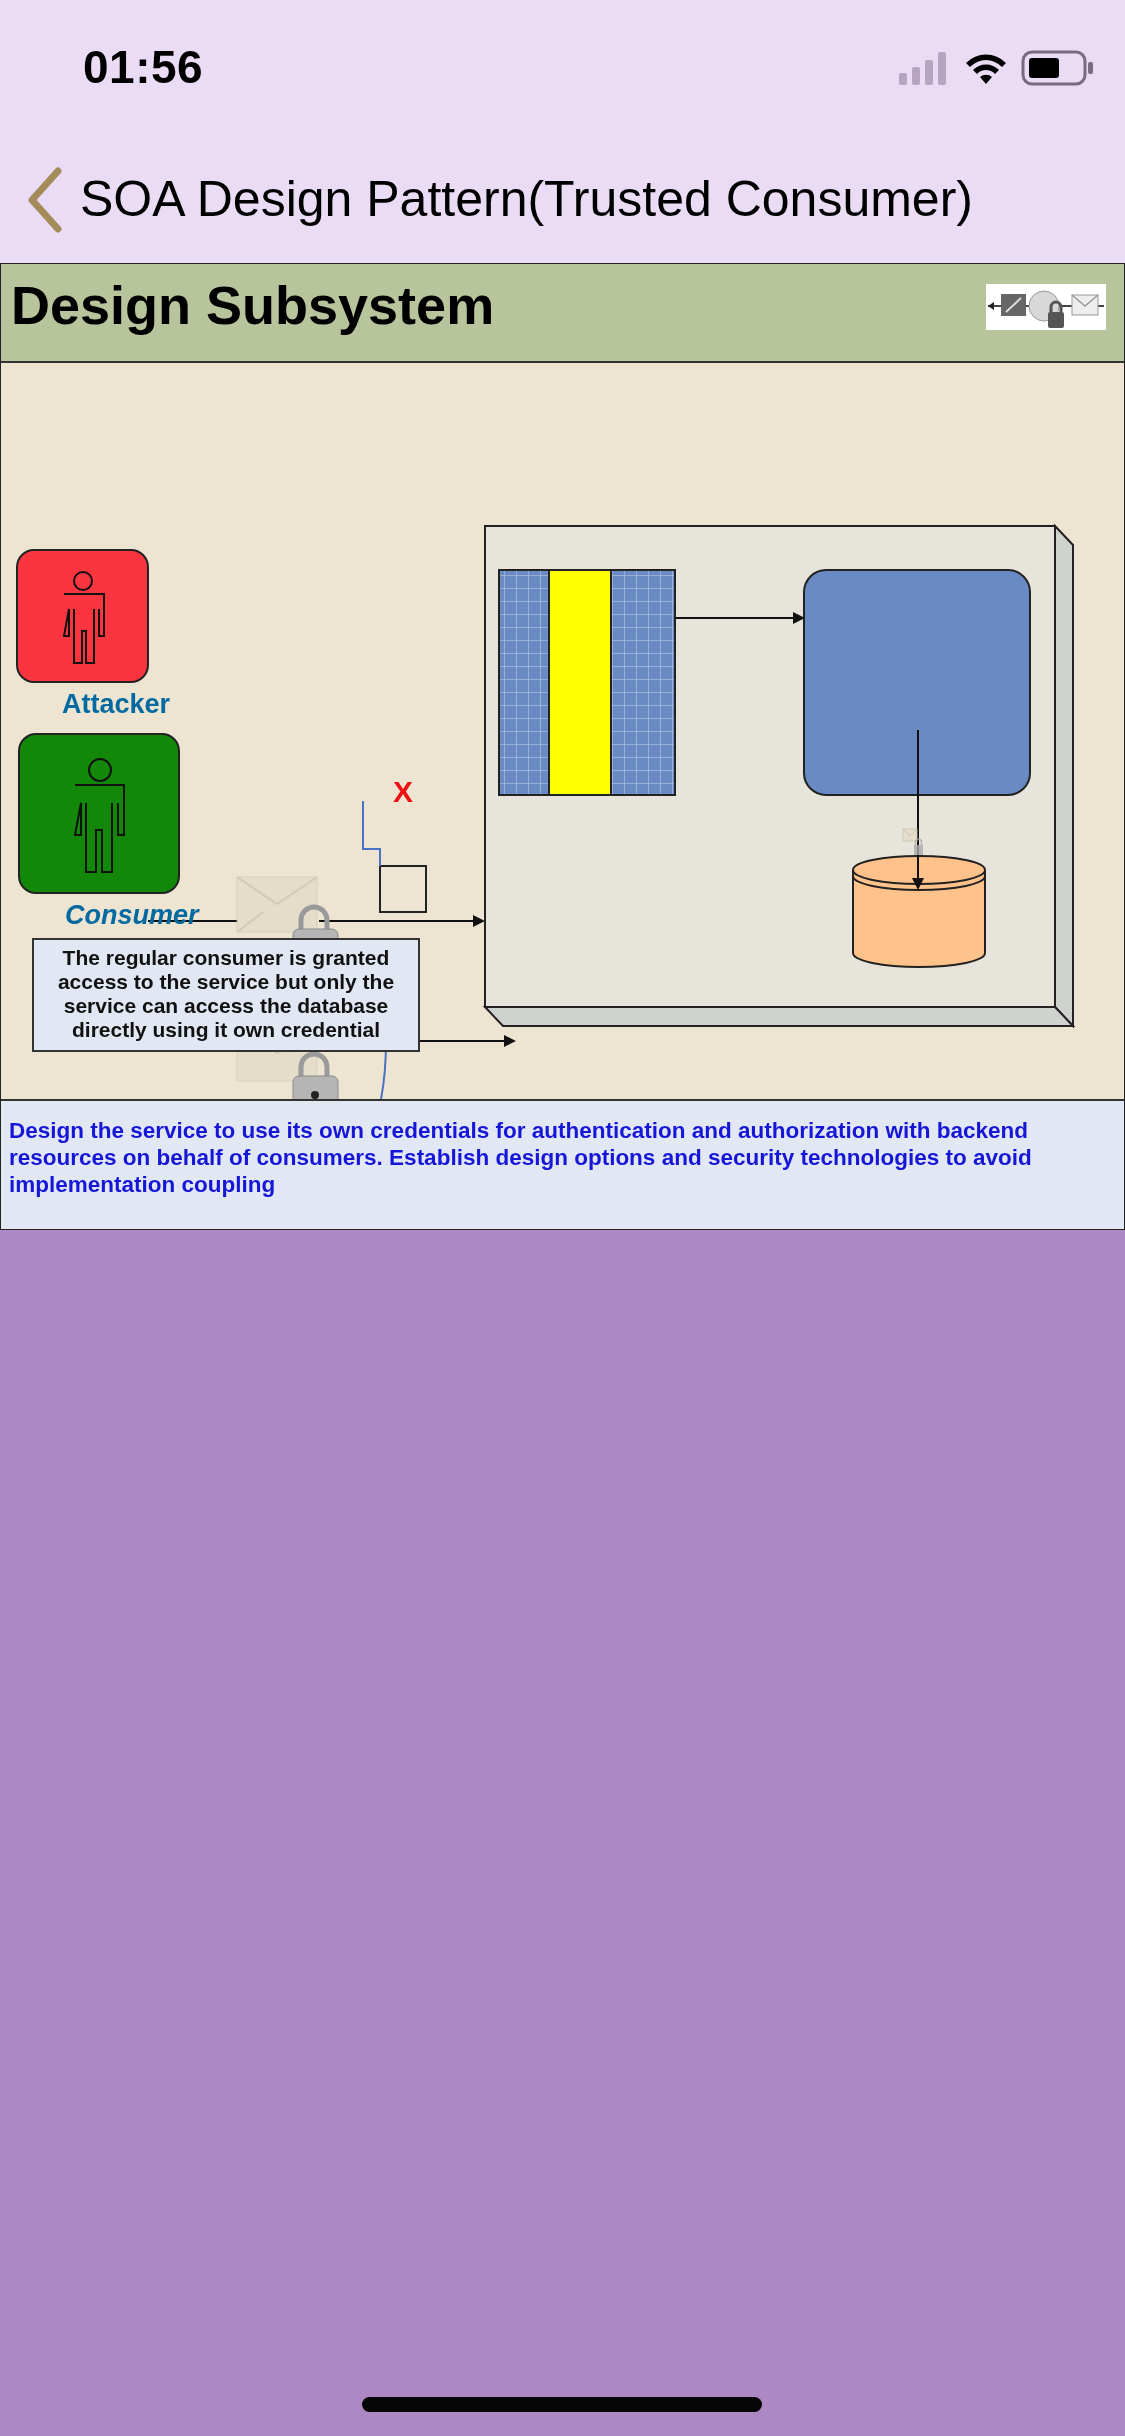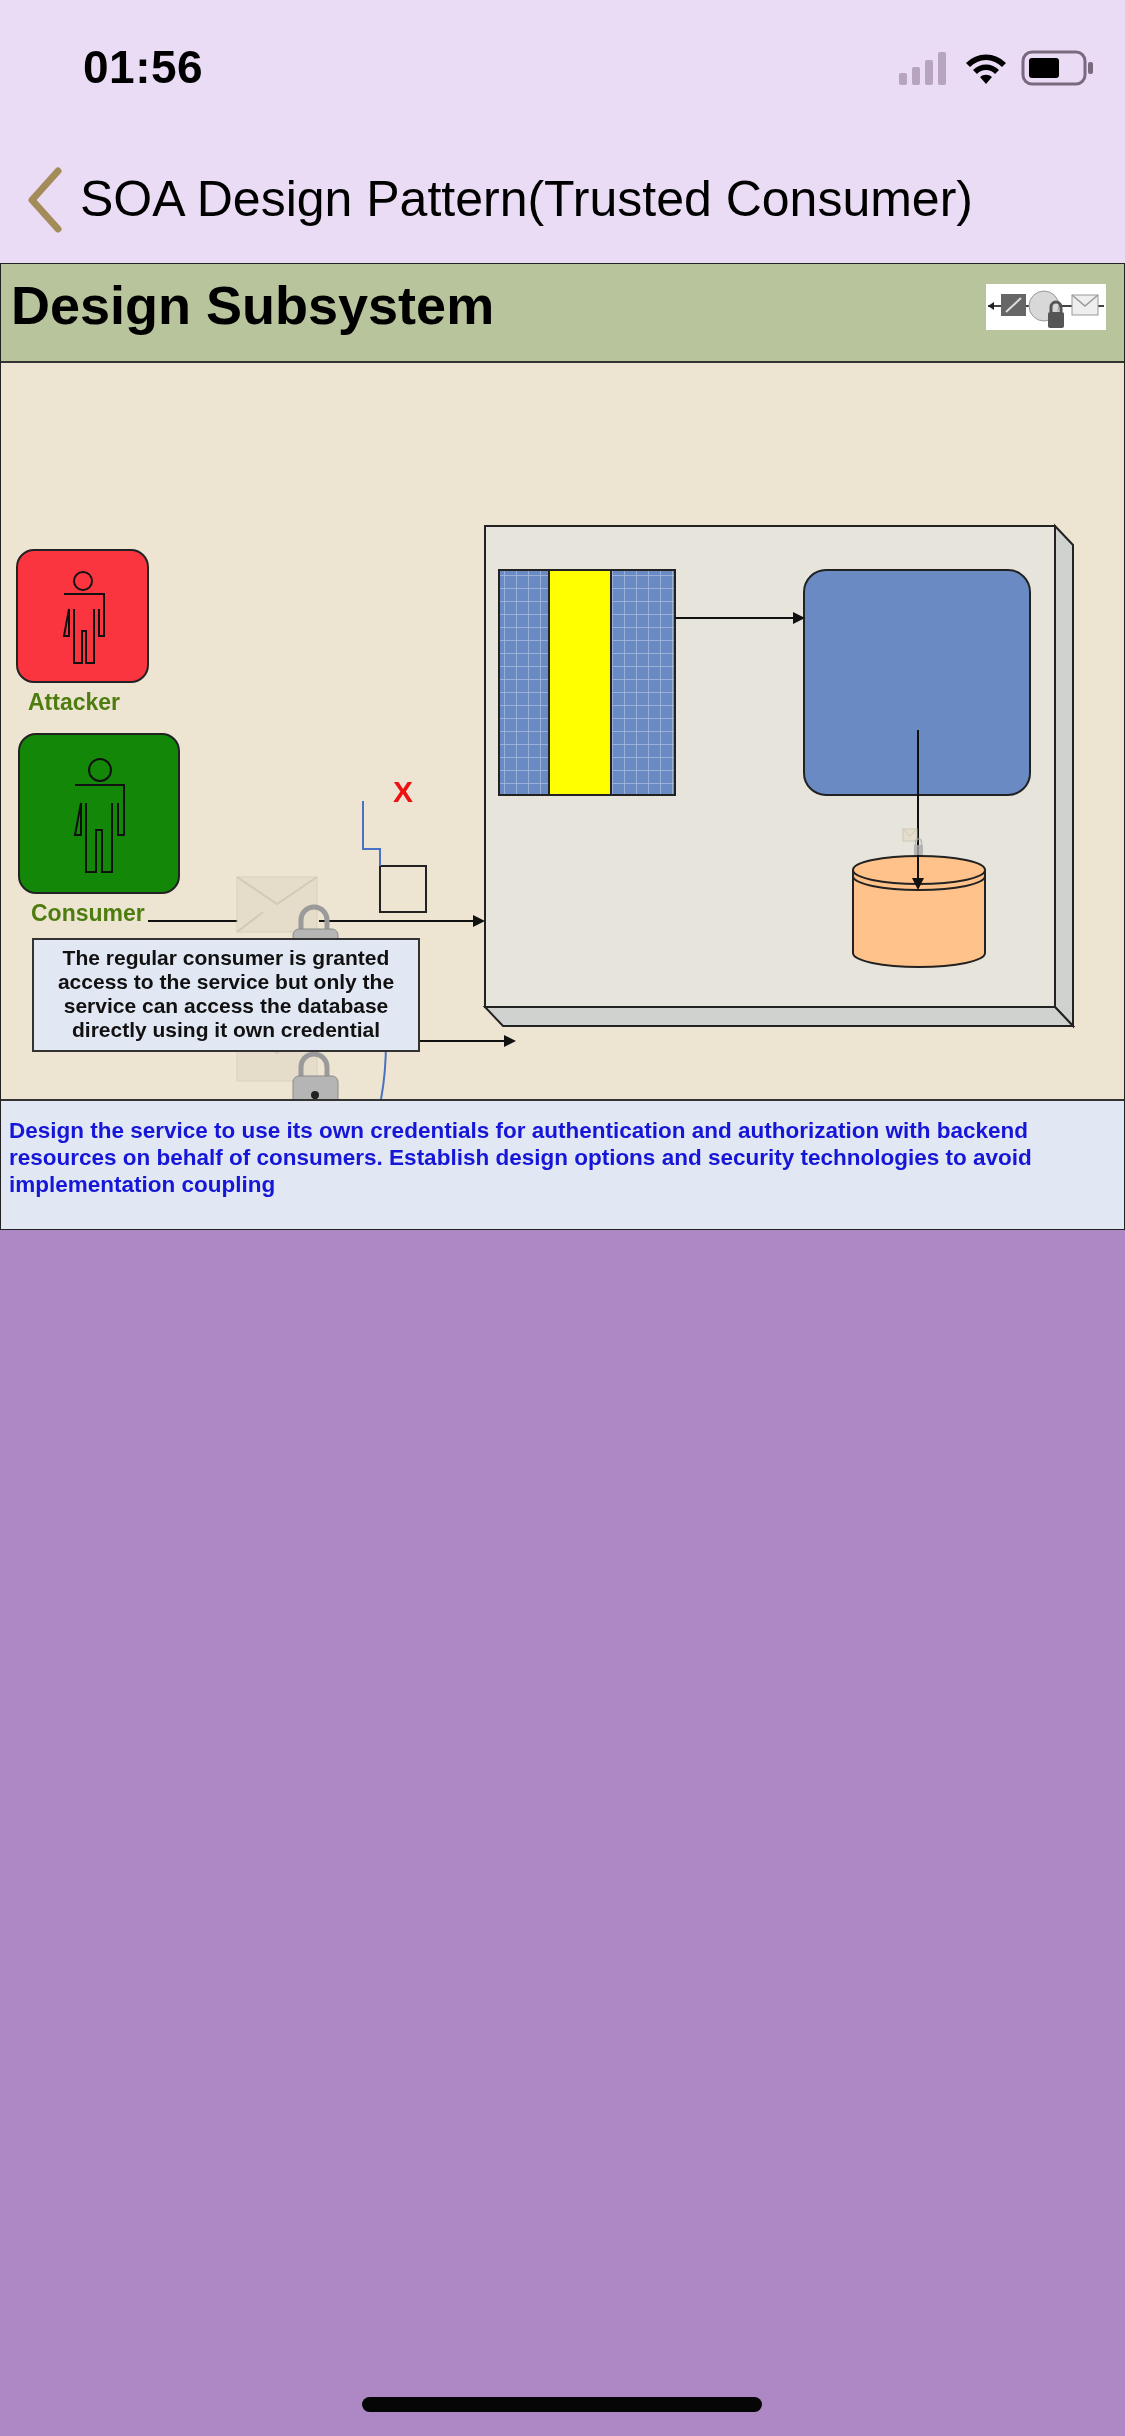--- a/index.html
+++ b/index.html
@@ -8,21 +8,21 @@
   .time { position:absolute; left:83px; top:40px; font-size:46px; font-weight:600; color:#000; letter-spacing:0.5px; }
   .status-icons { position:absolute; right:30px; top:50px; display:flex; align-items:center; gap:12px; }
   .back { position:absolute; left:22px; top:165px; width:44px; height:70px; cursor:pointer; }
   .nav-title { position:absolute; left:80px; top:170px; font-size:50px; font-weight:500; color:#000; white-space:nowrap; }
   .slide { position:absolute; left:0; top:263px; width:1123px; height:965px; border:1px solid #222; background:#ede5d2; }
   .slide-head { position:absolute; left:0; top:0; width:1123px; height:97px; background:#b8c49c; border-bottom:2px solid #333; }
   .slide-title { position:absolute; left:10px; top:10px; font-size:54px; font-weight:bold; color:#000; }
   .head-icon { position:absolute; left:985px; top:20px; width:120px; height:46px; background:#fff; }
   .callout { position:absolute; background:#e1e7f3; border:2px solid #333; font-size:21px; font-weight:bold; text-align:center; line-height:24px; color:#111; box-sizing:border-box; padding:2px 4px; }
   .actor { position:absolute; border:2px solid #222; border-radius:18px; box-sizing:border-box; }
-  .actor-label { position:absolute; font-size:23px; font-weight:bold; color:#4d7c0f; }
+  .actor-label { position:absolute; font-size:27px; font-weight:bold; color:#0369a1;margin-left:34px; }
   .desc { position:absolute; left:0; top:835px; width:1123px; height:130px; background:#e1e7f3; border-top:2px solid #333; box-sizing:border-box; padding:16px 8px; color:#1616d8; font-weight:bold; font-size:22.5px; line-height:27px; }
   .home-indicator { position:absolute; left:362px; top:2397px; width:400px; height:15px; border-radius:8px; background:#060606; }
 </style>
 </head>
 <body>
 
 <div class="topbar"></div>
 <div class="time">01:56</div>
 <div class="status-icons">
   <svg width="52" height="34" viewBox="0 0 52 34">
@@ -160,18 +160,18 @@
     </svg>
   </div>
   <div class="actor-label" style="left:27px;top:425px;">Attacker</div>
 
   <div class="actor" style="left:17px;top:469px;width:162px;height:161px;background:#138808;">
     <svg width="162" height="161" viewBox="0 0 162 161">
       <circle cx="80" cy="35" r="11" fill="none" stroke="#111" stroke-width="2"></circle>
       <path d="M55 50 H104 V100 H98 V68 M61 68 V100 H55 Z M66 68 V137 H76 V95 H82 V137 H92 V68" fill="none" stroke="#111" stroke-width="2"></path>
     </svg>
   </div>
-  <div class="actor-label" style="left:30px;top:636px;">Consumer</div>
+  <div class="actor-label" style="left:30px;top:636px;font-style:italic;">Consumer</div>
 
   <div class="desc">Design the service to use its own credentials for authentication and authorization with backend resources on behalf of consumers. Establish design options and security technologies to avoid implementation coupling</div>
 </div>
 
 <div class="home-indicator"></div>
 
 </body></html>

